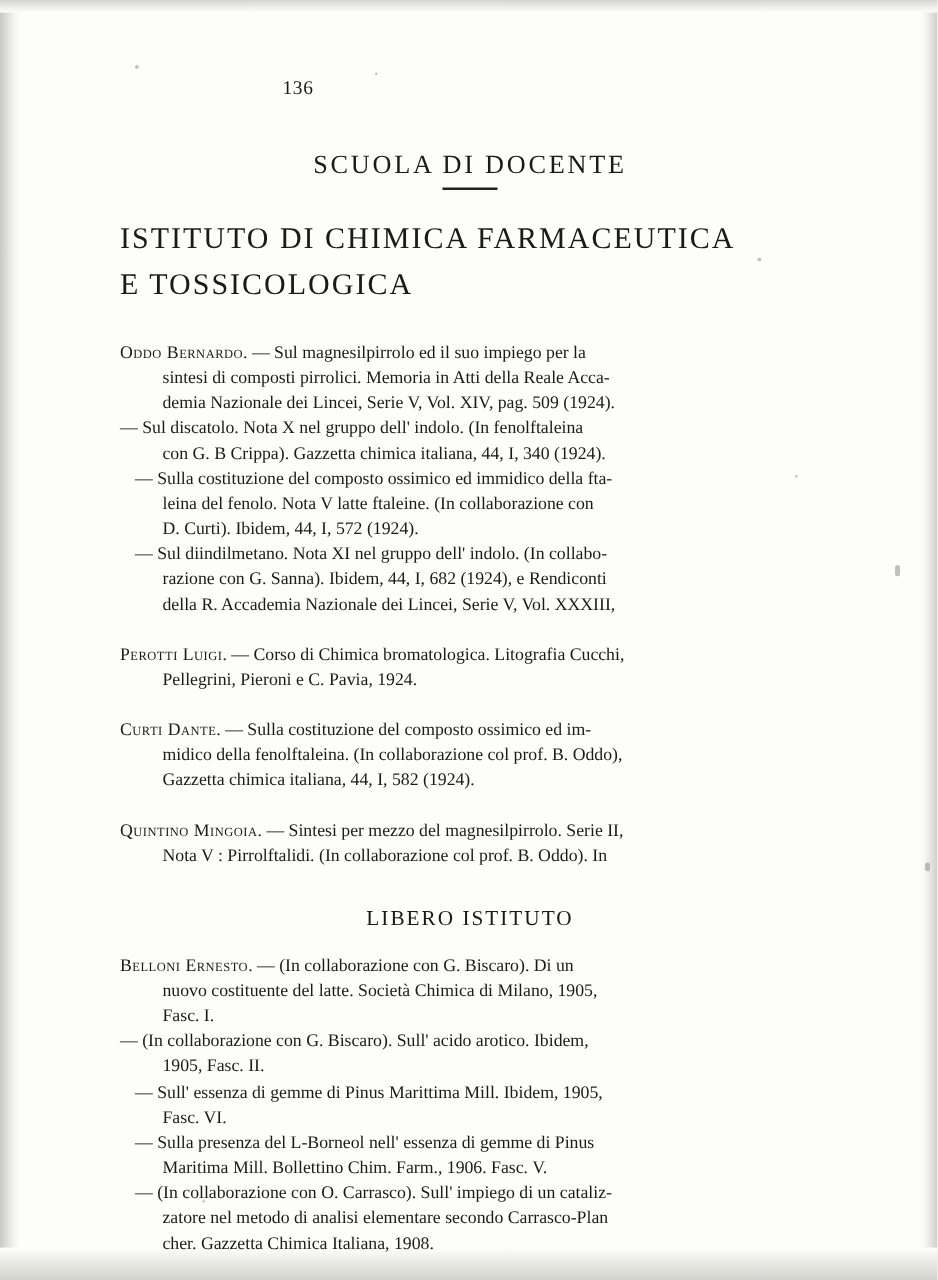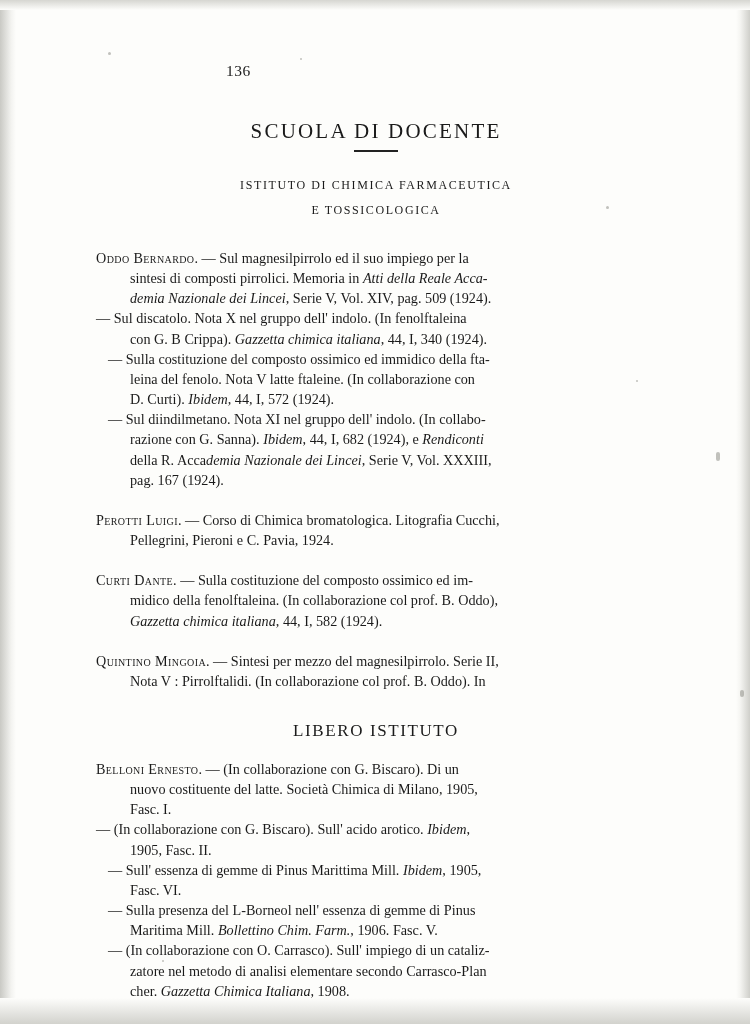--- a/index.html
+++ b/index.html
@@ -71,24 +71,24 @@
     text-align: center;
     margin: 0 0 6px 0;
   }
   .rule {
     width: 44px;
     height: 2px;
     background: #222;
     margin: 6px auto 26px auto;
   }
   h2.institute {
-    font-size: 12px;
+    font-size: 24px;
     font-weight: normal;
     letter-spacing: 1.6px;
-    text-align: center;
+    text-align: left;
     margin: 0 0 10px 0;
   }
   h2.institute.second {
     margin-bottom: 30px;
   }
   h3.subsection {
     font-size: 17px;
     font-weight: normal;
     letter-spacing: 1.6px;
     text-align: center;
@@ -112,21 +112,20 @@
     padding-left: 0;
   }
   .entry .line.dash2 {
     padding-left: 12px;
   }
   .sc {
     font-variant: small-caps;
     letter-spacing: .4px;
   }
   .it {
-    font-style: italic;
   }
   .group {
     margin-bottom: 20px;
   }
 </style>
 </head>
 <body>
 
 <div class="page">
   <div class="edge-left"></div>
@@ -159,21 +158,20 @@
         <span class="line ind">sintesi di composti pirrolici. Memoria in <span class="it">Atti della Reale Acca-</span></span>
         <span class="line ind"><span class="it">demia Nazionale dei Lincei</span>, Serie V, Vol. XIV, pag. 509 (1924).</span>
         <span class="line dash">— Sul discatolo. Nota X nel gruppo dell' indolo. (In fenolftaleina</span>
         <span class="line ind">con G. B Crippa). <span class="it">Gazzetta chimica italiana</span>, 44, I, 340 (1924).</span>
         <span class="line dash2">— Sulla costituzione del composto ossimico ed immidico della fta-</span>
         <span class="line ind">leina del fenolo. Nota V latte ftaleine. (In collaborazione con</span>
         <span class="line ind">D. Curti). <span class="it">Ibidem</span>, 44, I, 572 (1924).</span>
         <span class="line dash2">— Sul diindilmetano. Nota XI nel gruppo dell' indolo. (In collabo-</span>
         <span class="line ind">razione con G. Sanna). <span class="it">Ibidem</span>, 44, I, 682 (1924), e <span class="it">Rendiconti</span></span>
         <span class="line ind">della R. Acca<span class="it">demia Nazionale dei Lincei</span>, Serie V, Vol. XXXIII,</span>
-        <span class="line ind">pag. 167 (1924).</span>
       </div>
 
       <div class="entry" style="margin-top:20px;">
         <span class="line"><span class="sc">Perotti Luigi</span>. — Corso di Chimica bromatologica. Litografia Cucchi,</span>
         <span class="line ind">Pellegrini, Pieroni e C. Pavia, 1924.</span>
       </div>
 
       <div class="entry" style="margin-top:20px;">
         <span class="line"><span class="sc">Curti Dante</span>.  —  Sulla costituzione del composto ossimico ed im-</span>
         <span class="line ind">midico della fenolftaleina. (In collaborazione col prof. B. Oddo),</span>

